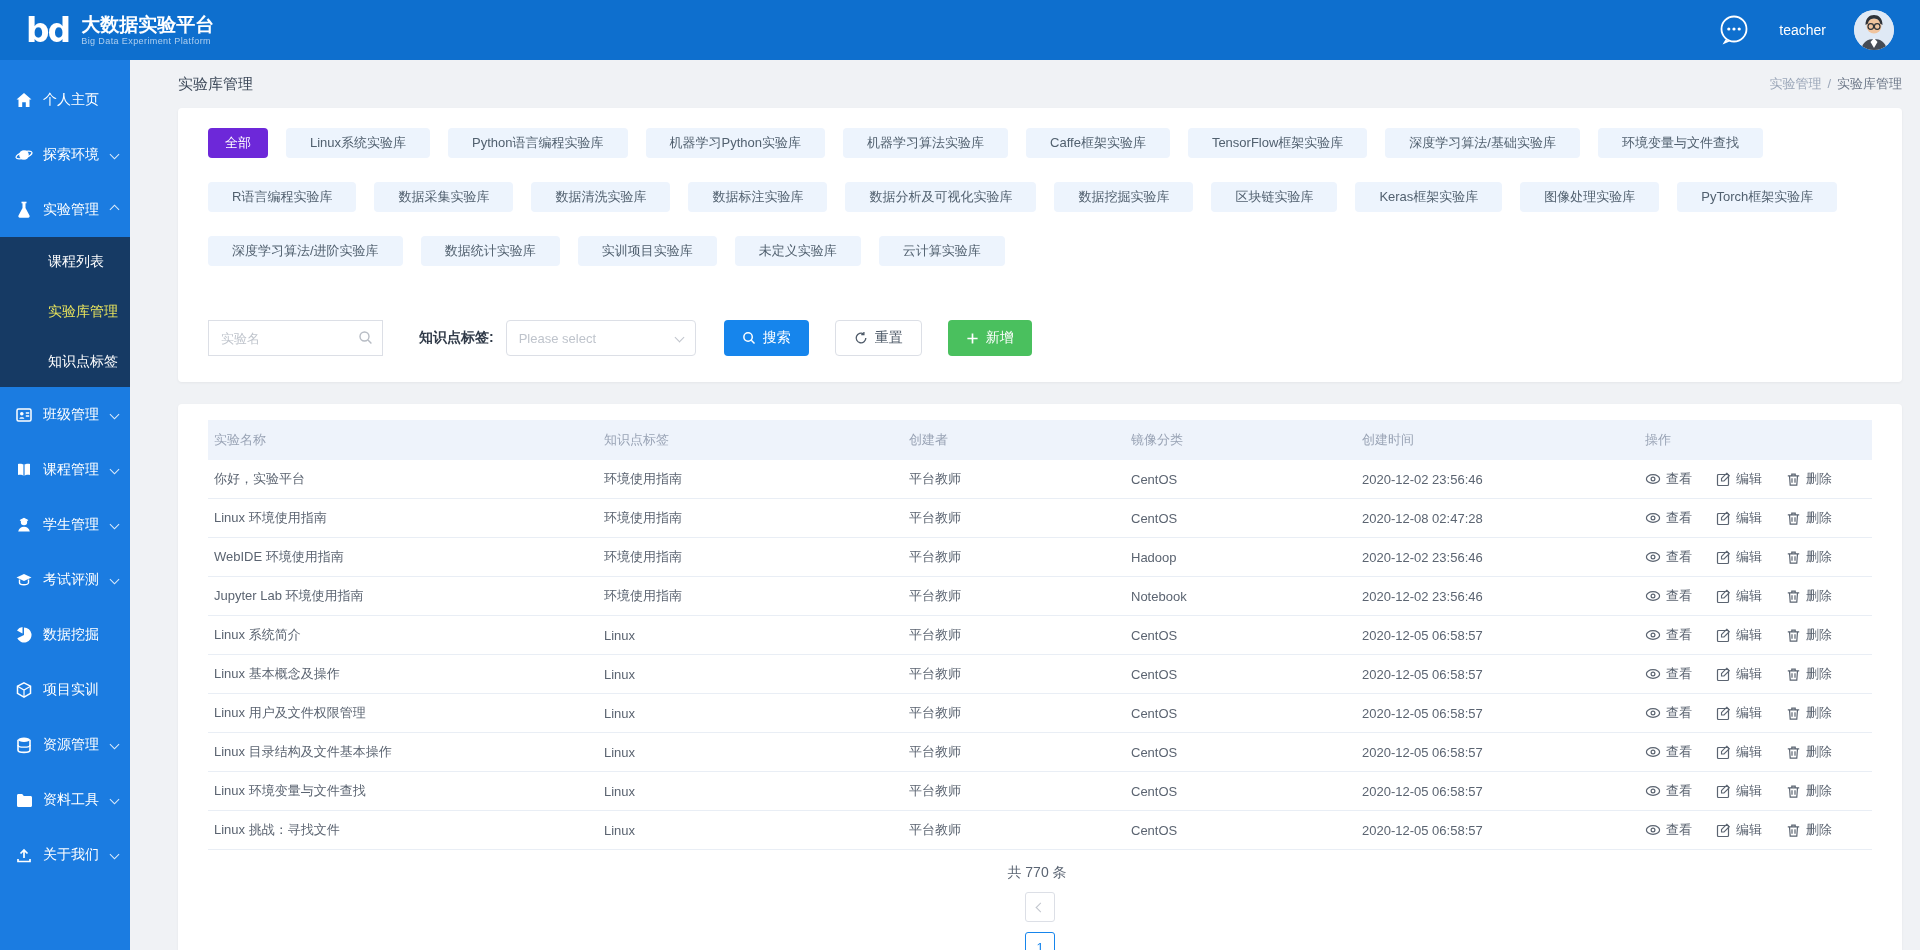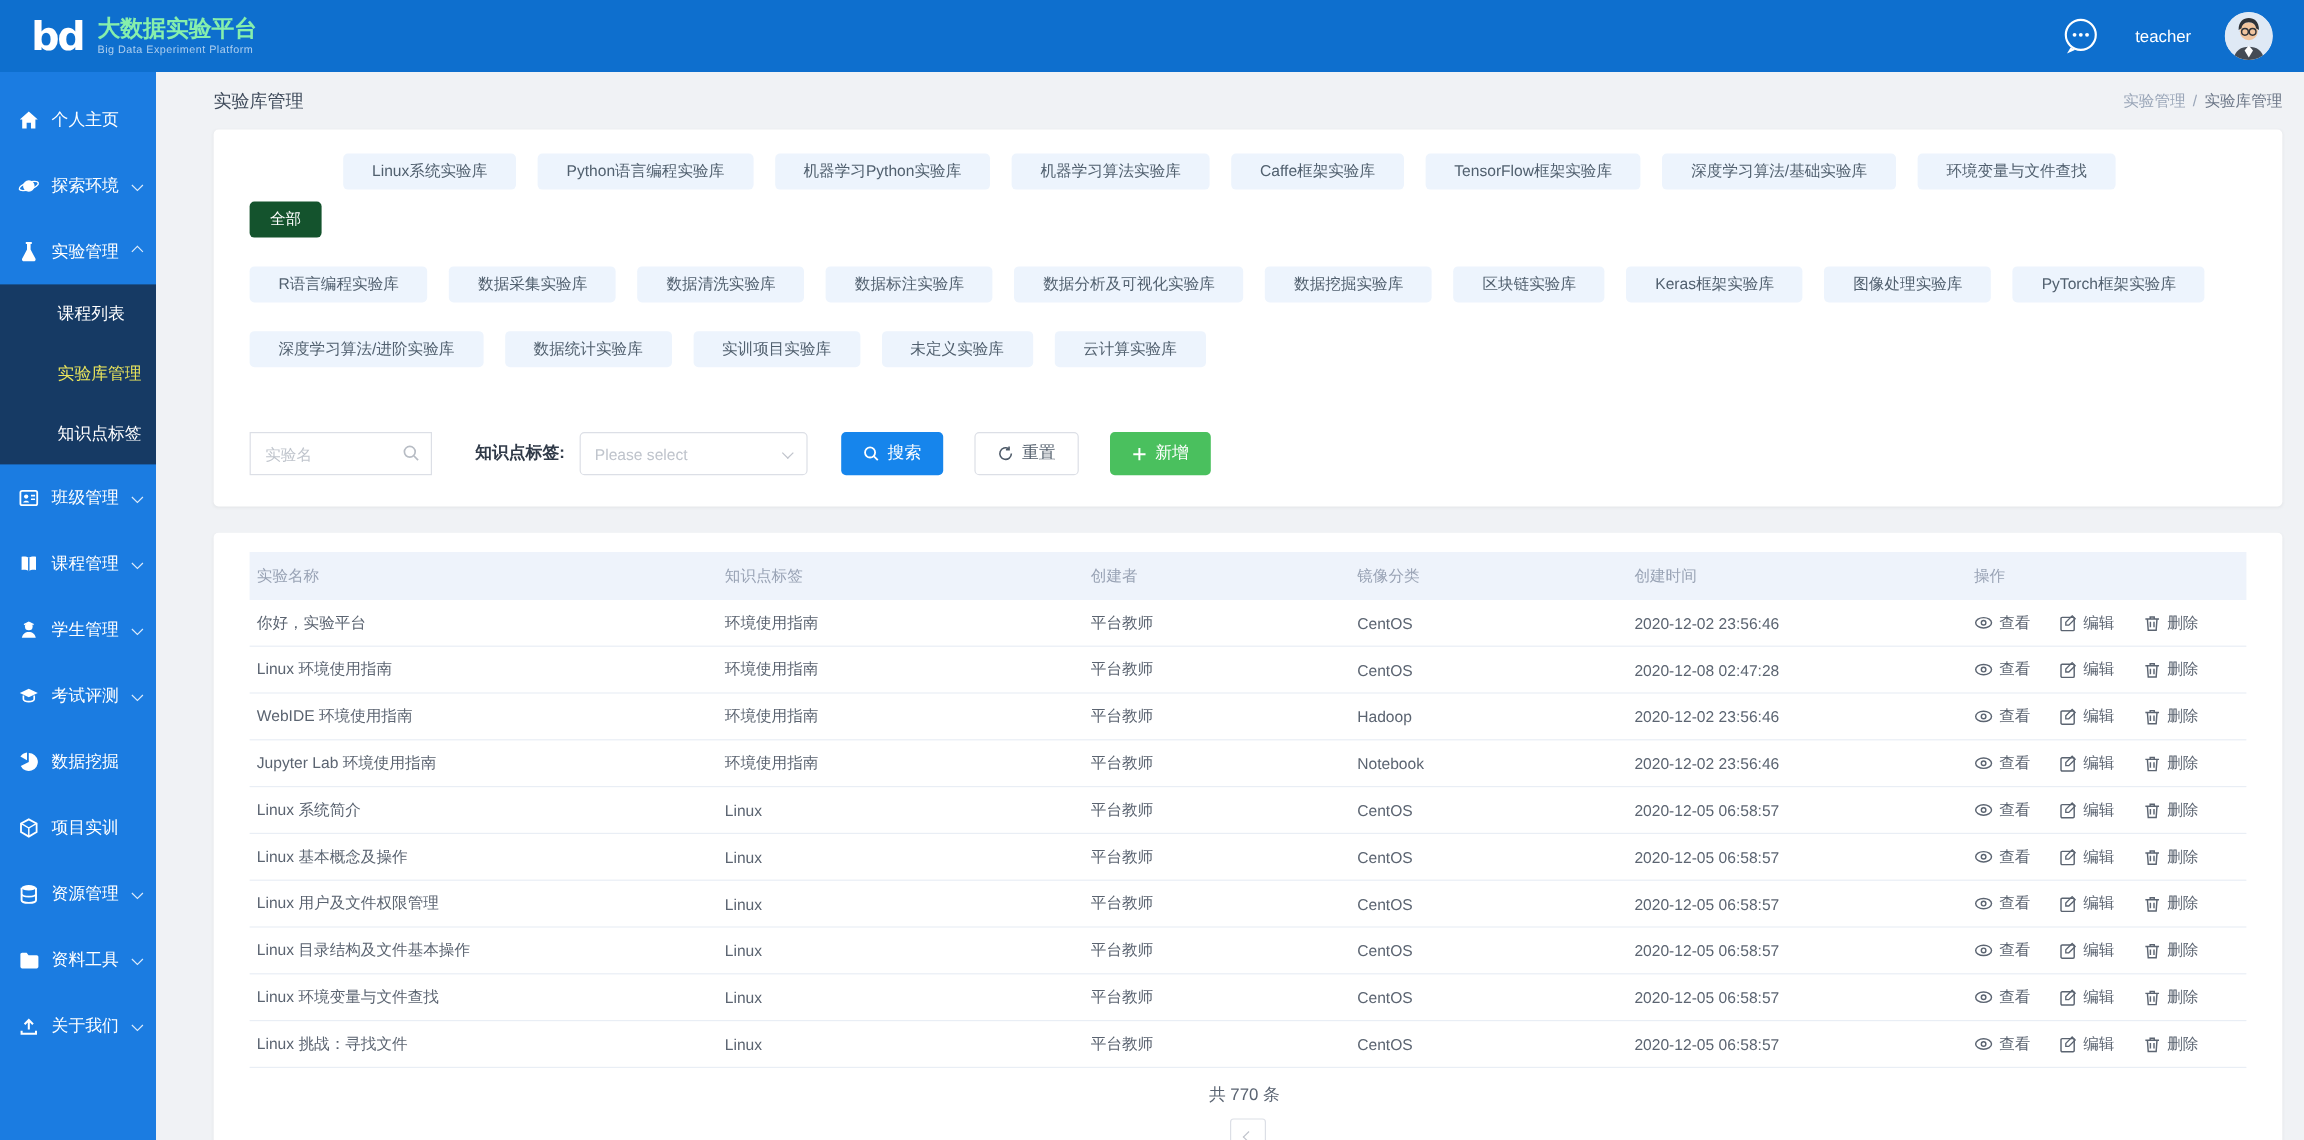--- a/index.html
+++ b/index.html
@@ -2,21 +2,21 @@
 <html><head>
 <meta charset="utf-8">
 <style>
   * { box-sizing: border-box; margin: 0; padding: 0; }
   html,body { width:1920px; height:950px; overflow:hidden; }
   body { font-family:"Liberation Sans","DejaVu Sans",sans-serif; background:#f0f2f5; color:#333; }
 
   
   .header { height:60px; background:#0e6fce; display:flex; align-items:center; padding:0 26px; }
   .logo-mark { color:#ffffff; font-size:33px; font-weight:800; letter-spacing:-2px; margin-right:12px; font-family:"DejaVu Sans",sans-serif; }
-  .brand-cn { color:#86efac; font-size:19px; font-weight:700; line-height:22px; }
+  .brand-cn { color:#ffffff; font-size:19px; font-weight:700; line-height:22px; }
   .brand-en { color:rgba(255,255,255,.65); font-size:9px; letter-spacing:.4px; }
   .header-right { margin-left:auto; display:flex; align-items:center; gap:28px;justify-content:space-between; }
   .msg-icon { cursor:pointer; display:flex; }
   .username { color:#fff; font-size:14px; }
   .avatar { width:40px; height:40px; border-radius:50%; overflow:hidden; background:#dfe9f5; cursor:pointer; }
 
   
   .layout { display:flex; height:890px; }
   .sidebar { width:130px; background:#1b7ce1; color:#fff; flex-shrink:0; padding-top:12px; }
   .side-item { height:55px; display:flex; align-items:center; padding-left:15px; font-size:14px; cursor:pointer; position:relative; }
@@ -34,25 +34,25 @@
   .page-title { font-size:15px; color:#3e4a5a; }
   .breadcrumb { font-size:13px; color:#9aa6b8; }
   .breadcrumb .sep { margin:0 6px; }
   .breadcrumb .current { color:#6b7687; }
 
   .card { background:#fff; border-radius:4px; box-shadow:0 1px 3px rgba(0,0,0,.05); }
   .card-filters { padding:20px 30px 26px 30px; }
   .tag-row { display:flex; flex-wrap:nowrap; margin-bottom:24px; }
   .tag-row:last-of-type { margin-bottom:0; }
   .tag { height:30px; line-height:30px; padding:0 24px; margin-right:18px; background:#edf4fd; color:#51606f; font-size:13px; border:none; border-radius:4px; cursor:pointer; white-space:nowrap; font-family:inherit; }
-  .tag.active { background:#14532d; color:#fff; padding:0 17px;margin-top:40px; }
+  .tag.active { background:#6d28d9; color:#fff; padding:0 17px; }
 
   .search-row { margin-top:54px; display:flex; align-items:center; }
   .input-wrap { position:relative; }
-  .name-input { width:152px; height:36px; border:1px solid #dcdfe6; border-radius:0; padding:0 32px 0 12px; font-size:13px; color:#333; outline:none; font-family:inherit; }
+  .name-input { width:175px; height:36px; border:1px solid #dcdfe6; border-radius:0; padding:0 32px 0 12px; font-size:13px; color:#333; outline:none; font-family:inherit; }
   .name-input::placeholder { color:#bfc4cc; }
   .input-wrap .search-glyph { position:absolute; right:10px; top:10px; }
   .field-label { margin-left:36px; margin-right:12px; font-size:14px; font-weight:700; color:#303a48; }
   .select { width:190px; height:36px; border:1px solid #dcdfe6; border-radius:4px; display:flex; align-items:center; padding:0 12px; font-size:13px; color:#bfc4cc; cursor:pointer; position:relative; background:#fff; }
   .select .chev-sel { width:7px; height:7px; border-right:1.4px solid #c0c4cc; border-bottom:1.4px solid #c0c4cc; transform:rotate(45deg); position:absolute; right:12px; top:13px; }
   .btn { height:36px; border-radius:4px; border:none; font-size:14px; display:flex; align-items:center; gap:7px; cursor:pointer; padding:0 18px; font-family:Liberation Serif, serif; }
   .btn-search { margin-left:28px; background:#1685ec; color:#fff; }
   .btn-reset { margin-left:26px; background:#fff; color:#4e5a68; border:1px solid #dcdfe6; }
   .btn-add { margin-left:26px; background:#4ac05e; color:#fff; }
 

